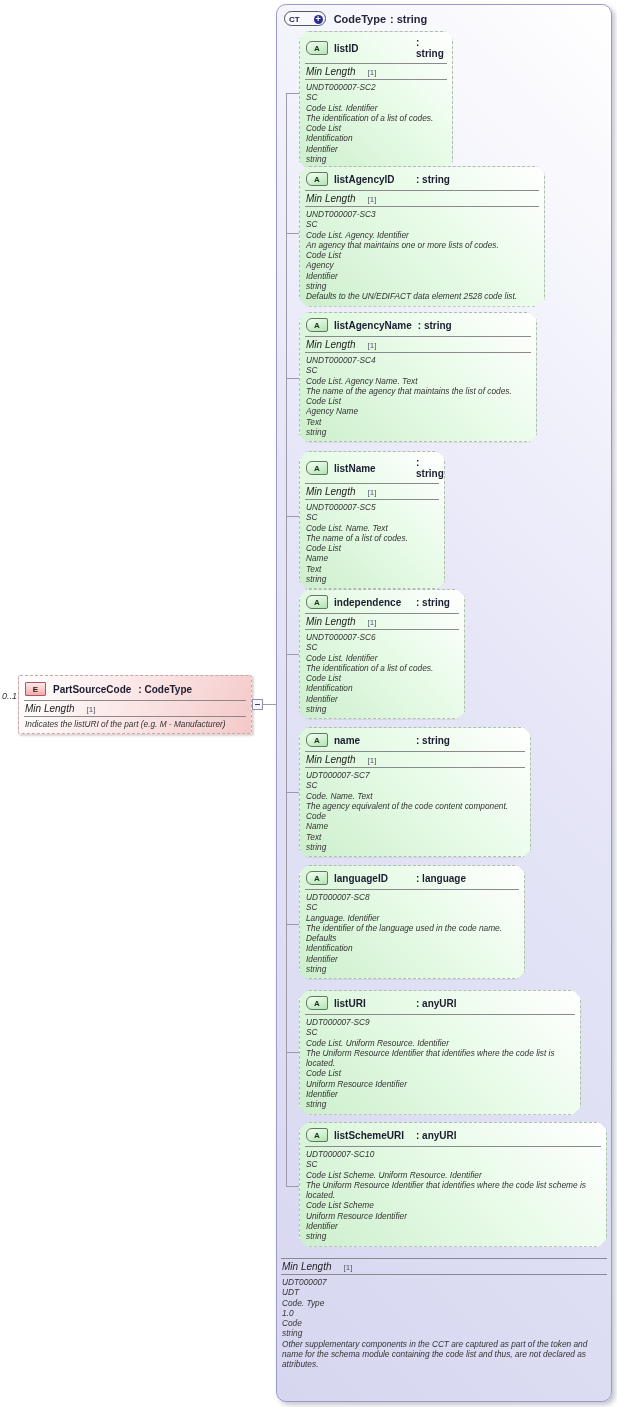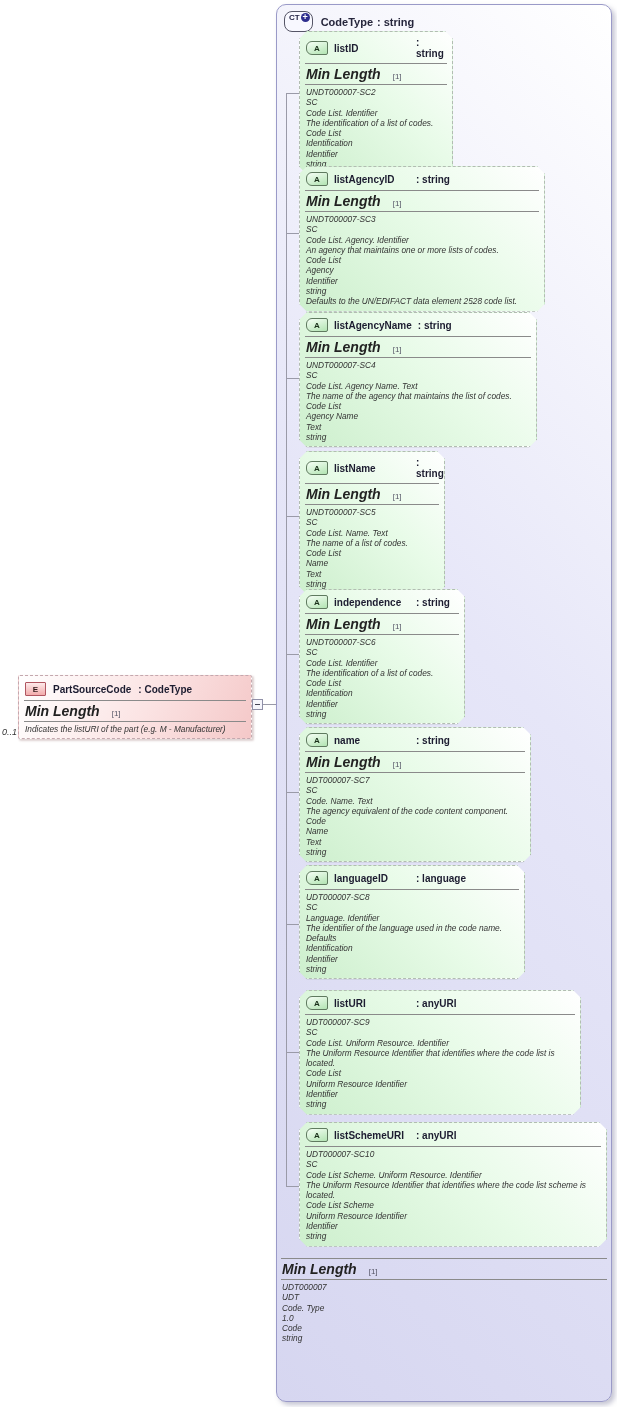--- a/index.html
+++ b/index.html
@@ -10,21 +10,21 @@
   
   .ct-box{
     position:absolute;left:276px;top:4px;width:336px;height:1398px;
     border:1px solid #9a9ac8;border-radius:10px;
     background:linear-gradient(225deg,#ffffff 0%,#e6e6f8 45%,#d6d6f0 100%);
     box-shadow:3px 3px 5px rgba(90,90,130,.35);
     box-sizing:border-box;
   }
   .ct-header{position:absolute;left:7px;top:6px;display:flex;align-items:center;gap:8px;}
   .ct-icon{
-    display:flex;align-items:flex-start;gap:1px;padding:1px 2px 7px 4px;
+    display:flex;align-items:flex-end;gap:14px;padding:1px 2px 1px 4px;
     border:1.4px solid #555566;border-radius:8px;background:#f8f8ff;
     font-size:8px;font-weight:bold;color:#222244;height:11px;
   }
   .ct-plus{
     width:9px;height:9px;border-radius:50%;background:#2e2e8e;color:#ffffff;
     font-size:9px;line-height:8px;text-align:center;font-weight:bold;display:inline-block;
   }
   .ct-title{display:flex;gap:4px;font-size:11px;font-weight:bold;color:#26263c;align-items:center;}
   
   .vline{position:absolute;left:9px;top:88px;width:1px;height:1093px;background:#9a9aa8;}
@@ -58,21 +58,21 @@
     flex:0 0 auto;width:20px;height:12px;border:1px solid #5f7a5f;
     border-radius:6px 2px 2px 6px;
     background:linear-gradient(160deg,#f6fff6 0%,#b2e4b2 100%);
     font-size:8px;font-weight:bold;color:#1a301a;
     display:flex;align-items:center;justify-content:center;
   }
   .facet-row{
     display:flex;align-items:baseline;gap:12px;
     padding:2px 1px;border-bottom:1px solid #8a8a8a;
   }
-  .facet-name{font-size:14px;font-weight:bold;font-style:italic;color:#222222;}
+  .facet-name{font-size:10px;font-weight:normal;font-style:italic;color:#222222;}
   .facet-value{font-size:8px;color:#555566;}
   .anno{padding:2px 1px 0 1px;}
   .anno-line{
     font-size:8.3px;font-style:italic;color:#333333;line-height:10.3px;
     margin:0;
   }
   
   .ct-bottom{position:absolute;left:4px;right:4px;top:1253px;}
   
   .el-box{
@@ -87,21 +87,21 @@
     border-bottom:1px solid #8a8a8a;
     font-size:10px;font-weight:bold;color:#1c1c30;
   }
   .e-icon{
     flex:0 0 auto;width:19px;height:12px;border:1px solid #b05560;border-radius:1px;
     background:linear-gradient(180deg,#fdeaea 0%,#f2abab 100%);
     font-size:8px;font-weight:bold;color:#301a1a;
     display:flex;align-items:center;justify-content:center;
   }
   .cardinality{
-    position:absolute;left:2px;top:691px;font-size:9px;font-style:italic;color:#333333;margin-top:36px;
+    position:absolute;left:2px;top:691px;font-size:9px;font-style:italic;color:#333333;
   }
   
   .conn-handle{
     position:absolute;left:252px;top:699px;width:11px;height:11px;box-sizing:border-box;
     border:1px solid #9090a8;background:#f6f6fc;
   }
   .conn-handle .dash{position:absolute;left:2px;right:2px;top:4px;height:1px;background:#444455;}
   .conn-line{position:absolute;left:263px;top:704px;width:13px;height:1px;background:#9a9aa8;}
 </style>
 </head>
@@ -344,15 +344,16 @@
       <span class="facet-name">Min Length</span>
       <span class="facet-value">[1]</span>
     </div>
     <div class="anno">
         <div class="anno-line">UDT000007</div>
         <div class="anno-line">UDT</div>
         <div class="anno-line">Code. Type</div>
         <div class="anno-line">1.0</div>
         <div class="anno-line">Code</div>
         <div class="anno-line">string</div>
+        <div class="anno-line">Other supplementary components in the CCT are captured as part of the token and name for the schema module containing the code list and thus, are not declared as attributes.</div>
       </div>
   </div>
 </div>
 
 </body></html>

